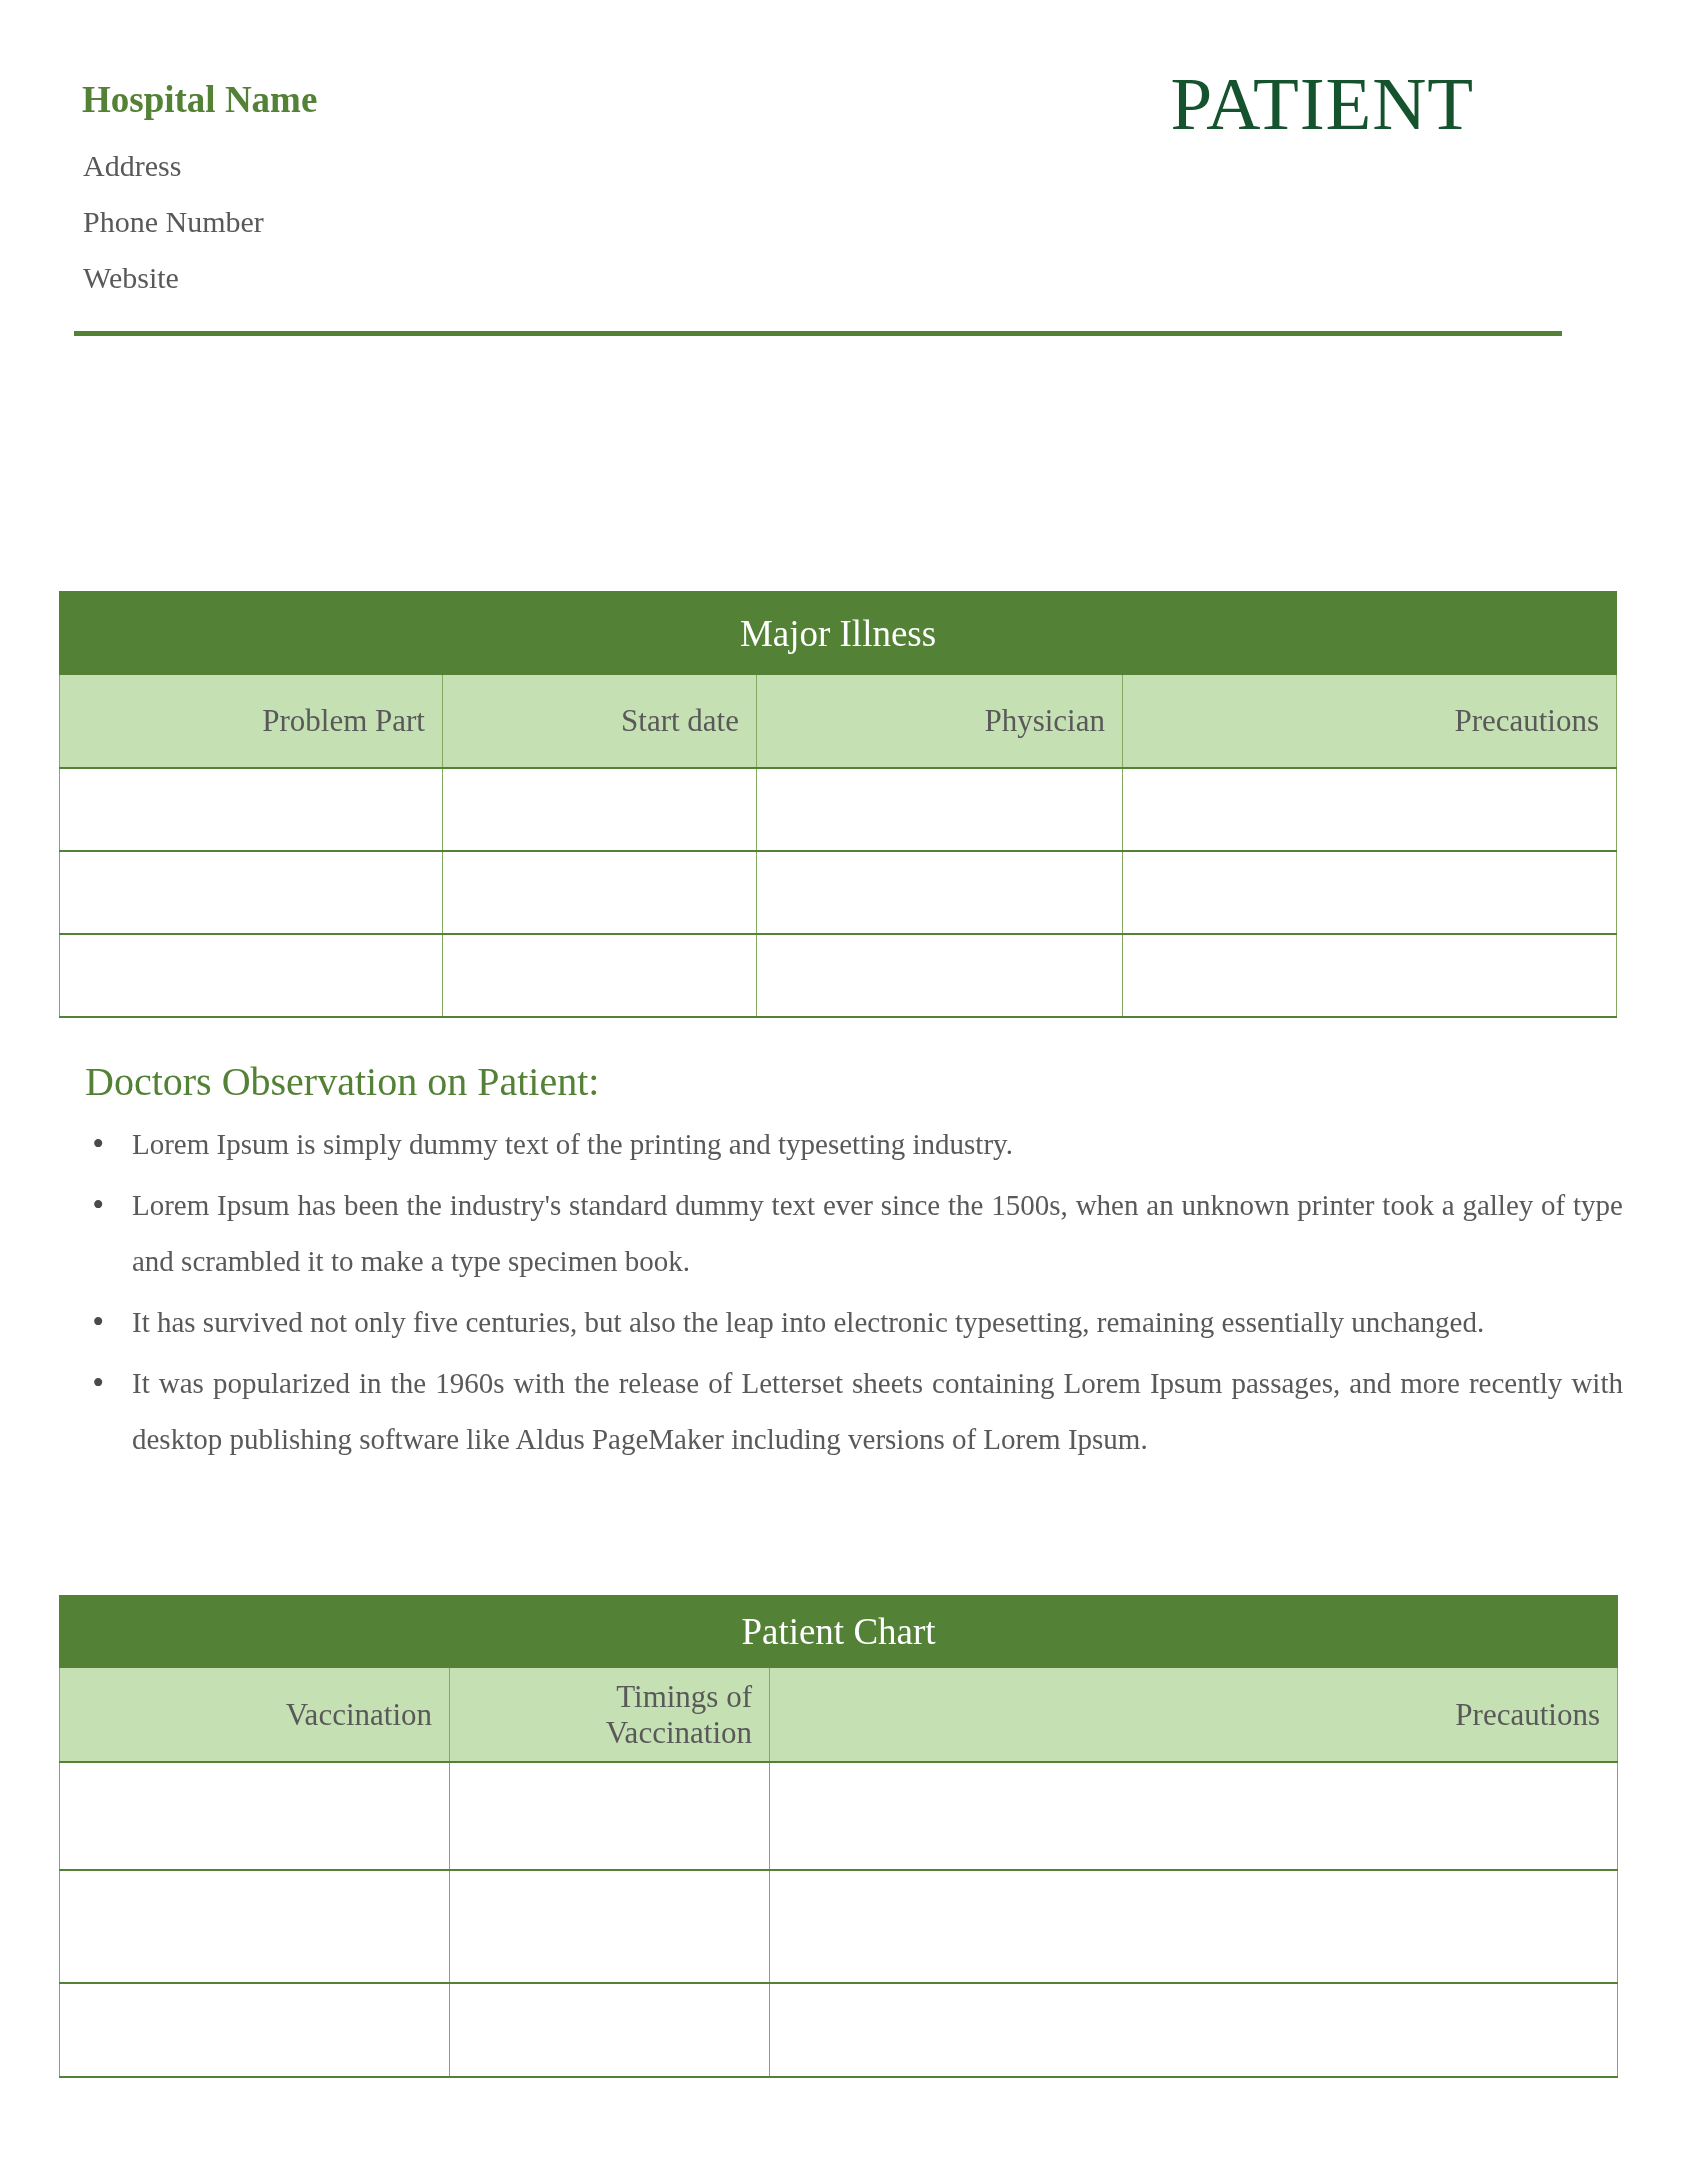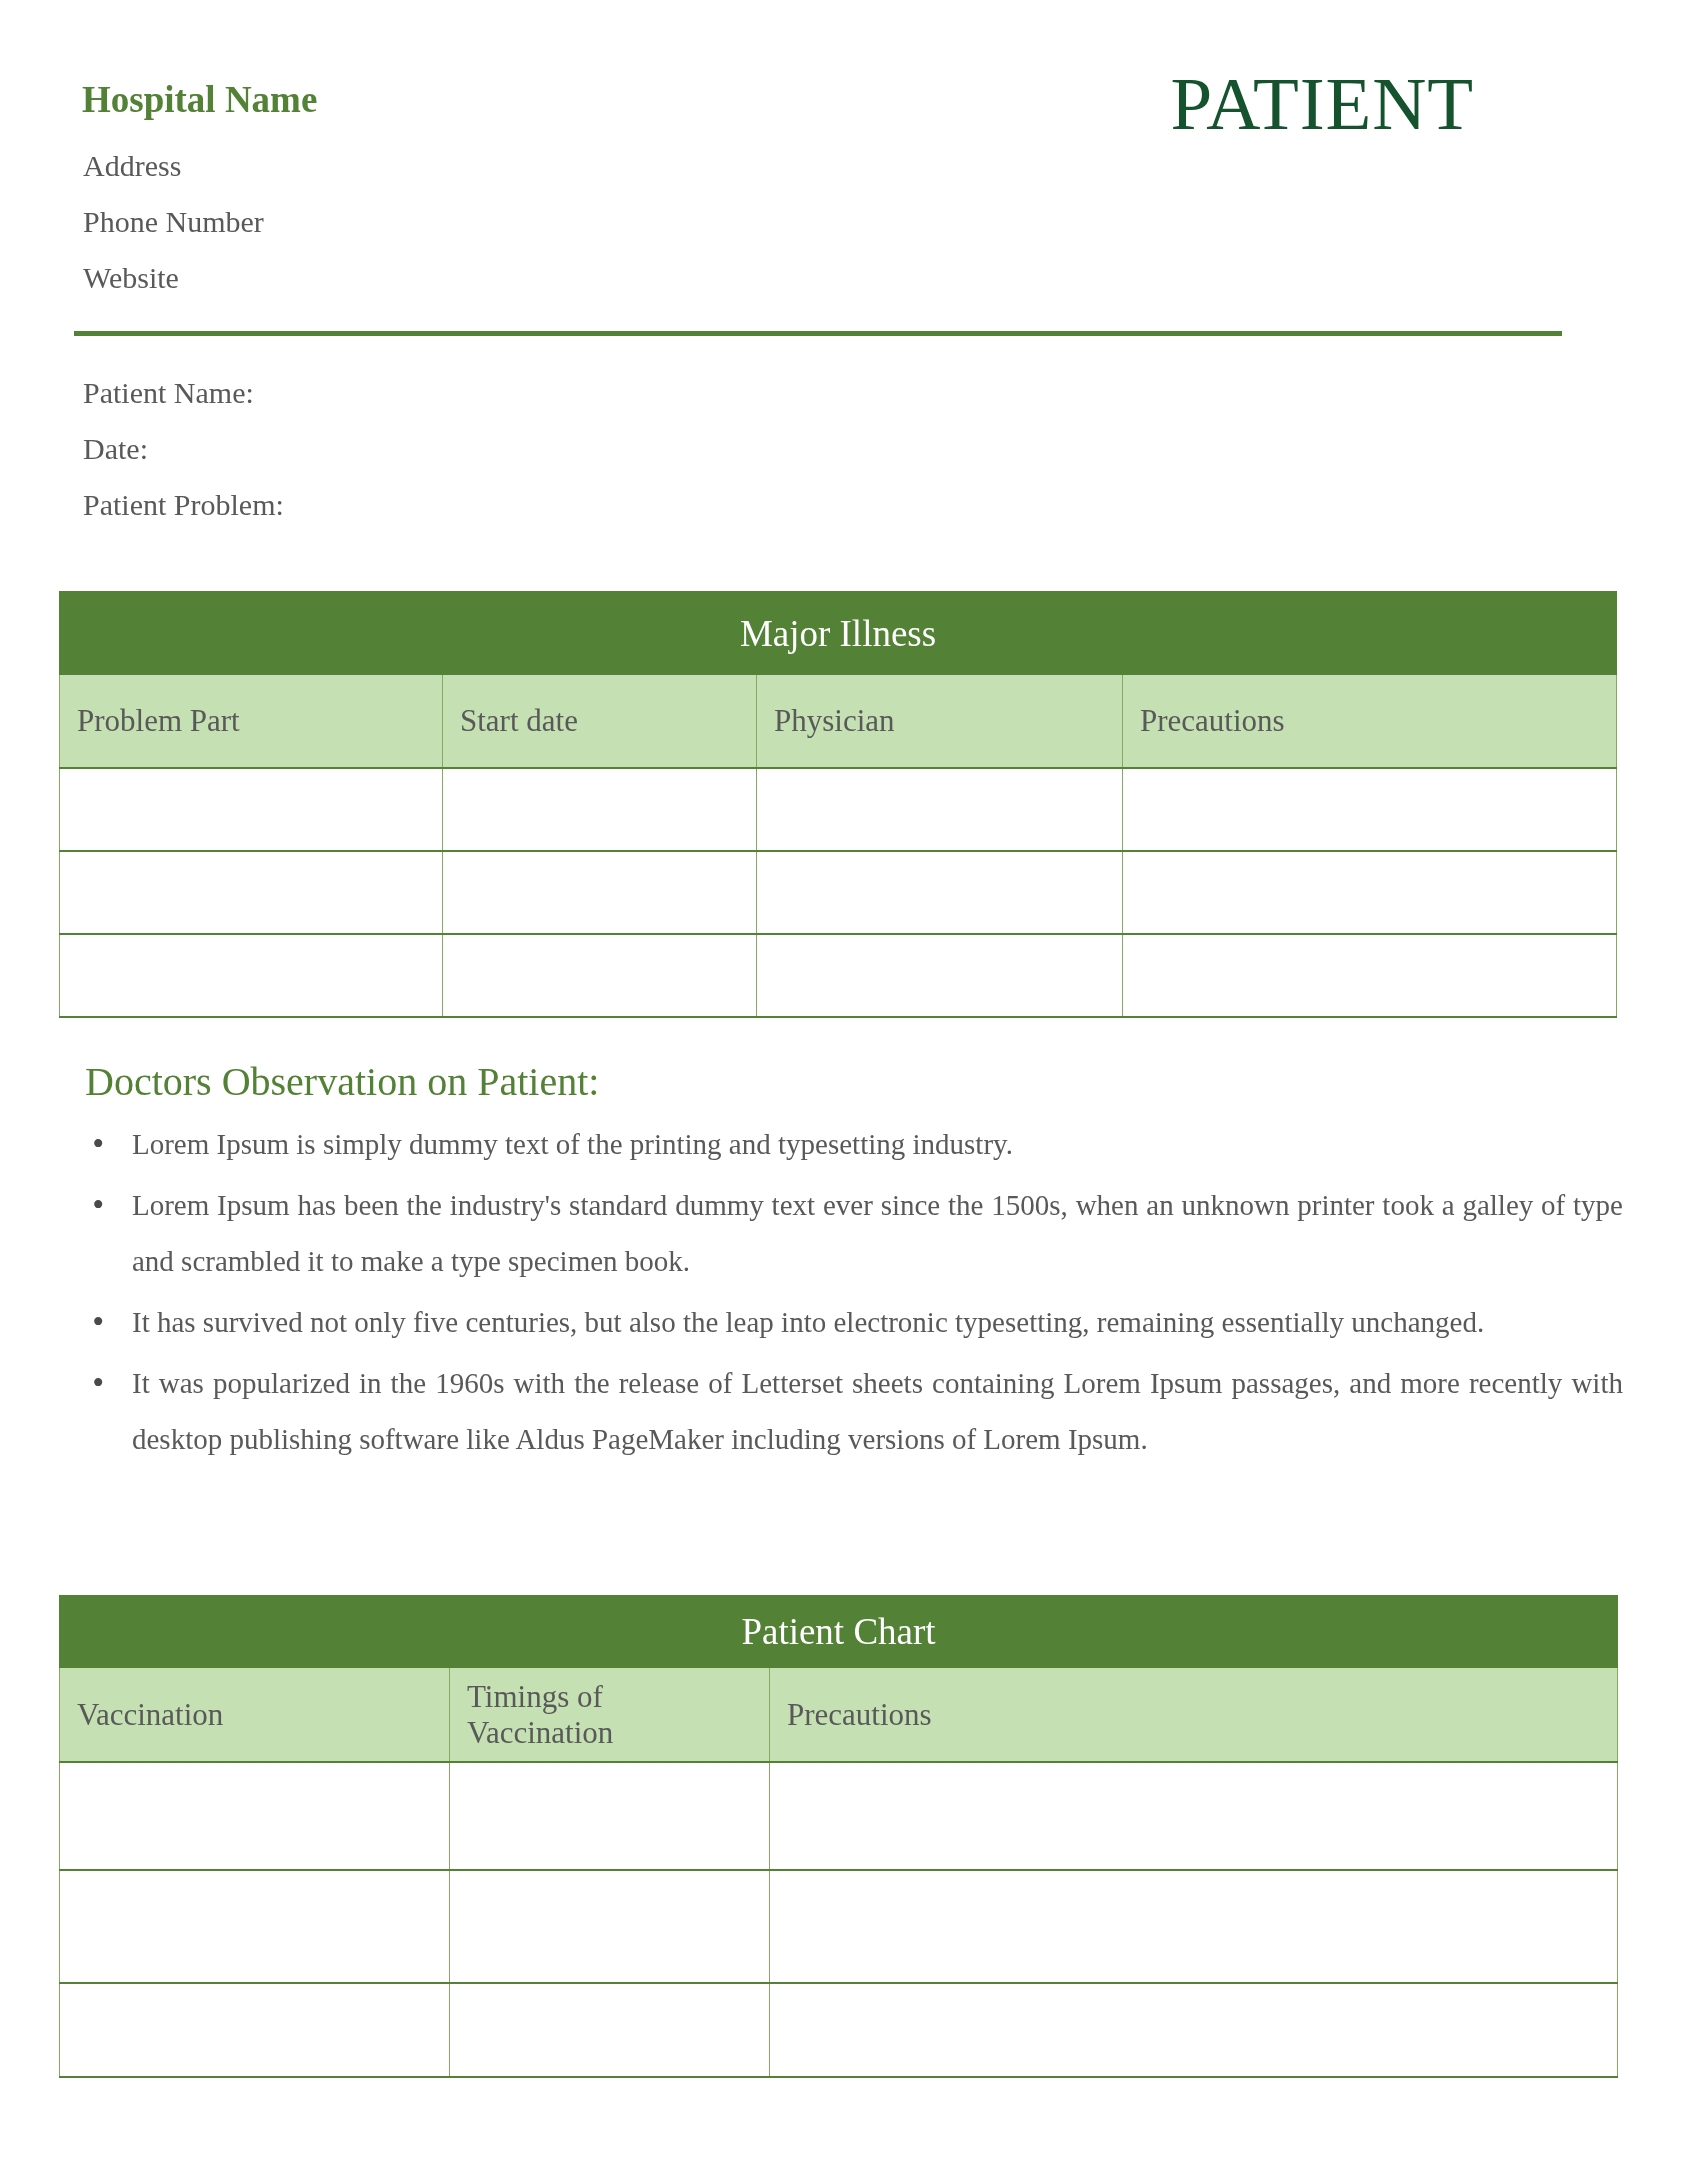--- a/index.html
+++ b/index.html
@@ -72,21 +72,21 @@
     color: #ffffff;
     font-size: 37px;
     font-weight: normal;
     text-align: center;
   }
   .tbl th.ch {
     background: #C5E0B3;
     color: #595959;
     font-size: 31px;
     font-weight: normal;
-    text-align: left;
+    text-align: right;
     border-bottom: 2.6px solid #538135;
   }
   .tbl td.blank {
     background: #ffffff;
     border-bottom: 2.6px solid #538135;
   }
 
   .tbl-major { top: 591px; }
   .tbl-major .cap   { height: 82px; }
   .tbl-major th.ch  { height: 92px; }
@@ -137,25 +137,20 @@
 
   <div class="hospital-name">Hospital Name</div>
   <div class="contacts">
     <div>Address</div>
     <div>Phone Number</div>
     <div>Website</div>
   </div>
   <div class="doc-title">PATIENT</div>
   <div class="divider"></div>
 
-  <div class="patient-info">
-    <div>Patient Name:</div>
-    <div>Date:</div>
-    <div>Patient Problem:</div>
-  </div>
 
   <table class="tbl tbl-major">
     <colgroup>
       <col style="width:383px">
         <col style="width:314px">
         <col style="width:366px">
         <col style="width:494px">
     </colgroup>
     <tbody>
         <tr>

